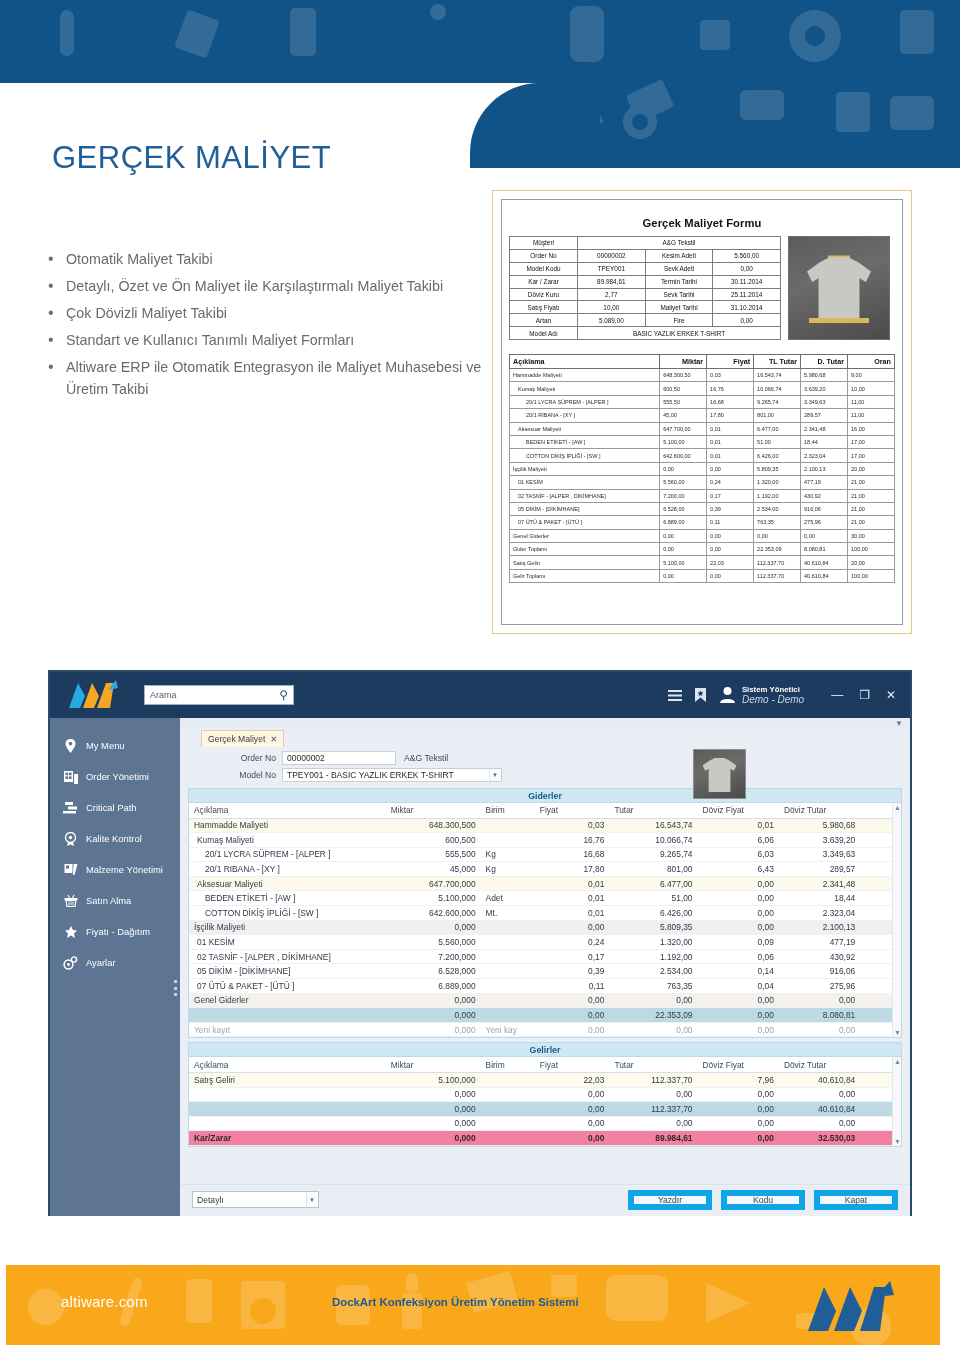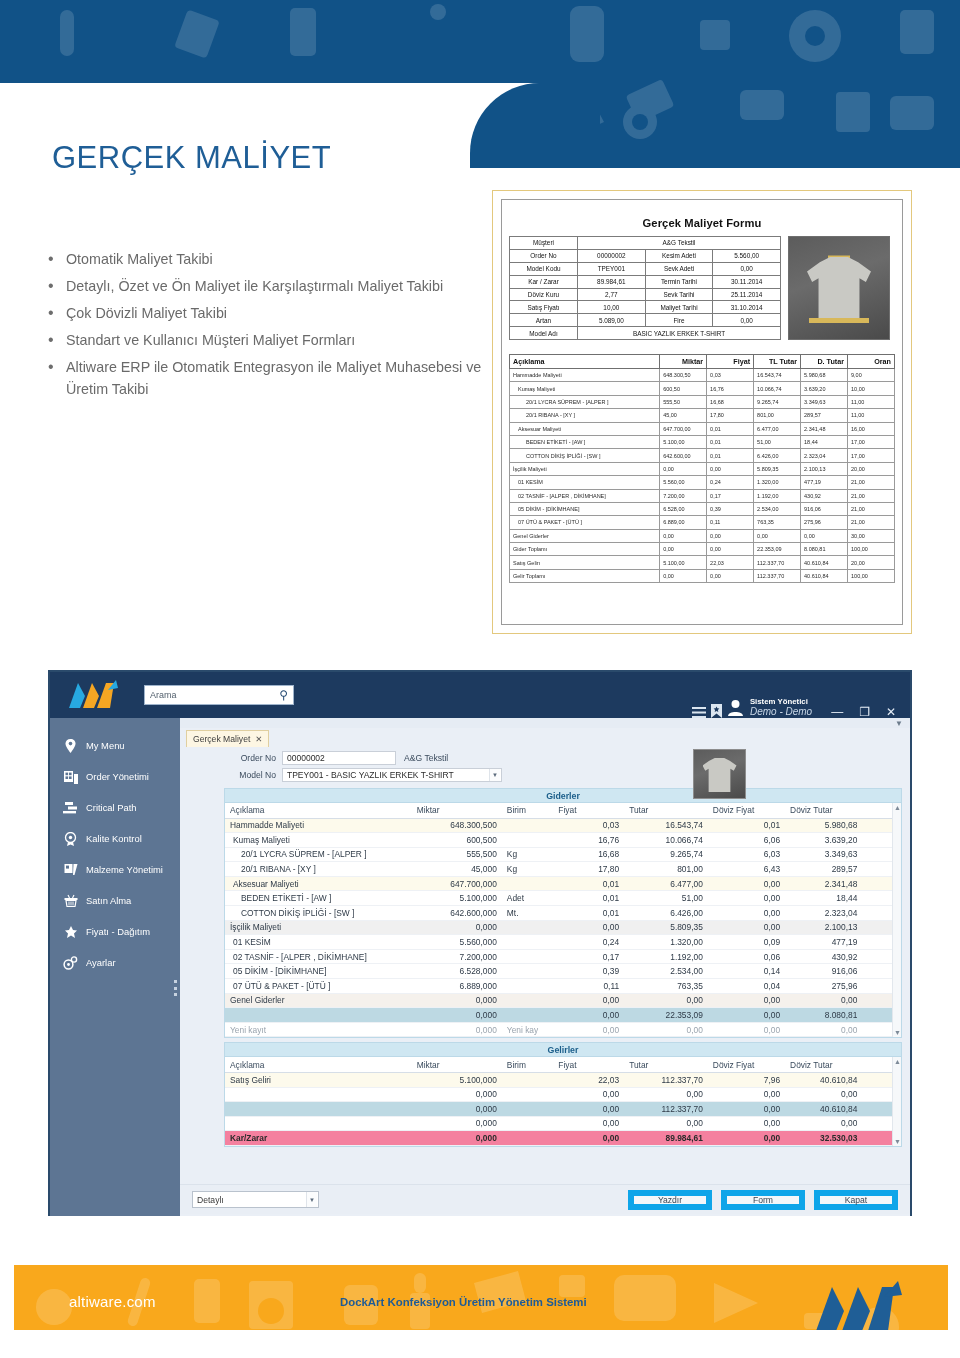--- a/index.html
+++ b/index.html
@@ -142,21 +142,21 @@
   .logo svg { display:block; }
   .searchbox {
     margin-left: 24px; width: 150px; height: 20px; background: #ffffff;
     border: 1px solid #9fb4cc; display: flex; align-items: center;
     padding: 0 5px; font-size: 9px; color: #55626f; position: relative;
   }
   .searchbox .ph { flex: 1; }
   .search-ic { color:#2b4f76; font-size: 12px; line-height: 1; }
   .tb-right {
     position: absolute; right: 14px; top: 0; height: 46px;
-    display: flex; align-items: flex-end; gap: 5px;
+    display: flex; align-items: center; gap: 13px;
   }
   .ic-btn { color: #dbe5f0; cursor: pointer; display:flex; align-items:center; }
   .userbox { display: flex; align-items: center; gap: 6px; }
   .user-avatar { width: 17px; height: 17px; position: relative; }
   .user-txt { line-height: 1.18; }
   .user-name { font-size: 7.8px; color: #ffffff; font-weight: bold; }
   .user-sub { font-size: 10px; color: #c8d6e6; font-style: italic; }
   .wbtns { display:flex; align-items:center; gap: 16px; margin-left: 14px; }
   .wbtn { color: #e6eef7; font-size: 12px; line-height: 1; cursor: pointer; }
 
@@ -175,21 +175,21 @@
   }
   .side-grip i { display:block; width:3px; height:3px; background:#c7d2e0; }
 
   .content { flex: 1; background: #eaeff6; position: relative; overflow: hidden; }
   .content-top {
     height: 10px; background: #e6ecf4; position: relative;
   }
   .content-top .caret {
     position: absolute; right: 7px; top: 1px; color: #6d7c8c; font-size: 8px;
   }
-  .tabstrip { height: 17px; padding-left: 6px; background: transparent; }
+  .tabstrip { height: 17px; padding-left: 21px; background: transparent; }
   .tab {
     display: inline-flex; align-items: center; gap: 5px; height: 17px;
     background: #fdf6e3; border: 1px solid #e0cfa0; border-bottom: none;
     padding: 0 6px; font-size: 8.6px; color: #3d3d3d; cursor: pointer;
   }
   .tab .x { font-size: 8.5px; color: #555; }
 
   .formzone { padding: 5px 10px 3px 10px; position: relative; }
   .frow { display: flex; align-items: center; height: 15.5px; margin-bottom: 2px; }
   .flabel { width: 92px; text-align: right; padding-right: 6px; font-size: 8.6px; color: #3c4c5e; }
@@ -275,21 +275,21 @@
     font-size: 8.6px; color: #3a4552; display:flex; align-items:center; justify-content:center;
     cursor: pointer;
   }
 
   
   .footer {
     position: absolute; left: 0; bottom: 0; width: 960px; height: 108px;
     background: #ffffff;
   }
   .footer-bar {
-    position: absolute; left: 14px; top: 15px; width: 934px; height: 65px;
+    position: absolute; left: 6px; top: 15px; width: 934px; height: 80px;
     background: #f9a81c; overflow: hidden;
   }
   .footer-pattern { position: absolute; inset: 0; opacity: .16; }
   .footer-site {
     position: absolute; left: 55px; top: 28px; font-size: 15px; color: #ffffff;
     letter-spacing: .2px;
   }
   .footer-center {
     position: absolute; left: 326px; top: 31px; font-size: 11.4px; color: #1e5b96;
     font-weight: bold;
@@ -341,21 +341,21 @@
       <div class="bullet-row">
         <span class="bullet-dot">•</span>
         <span class="bullet-text">Detaylı, Özet ve Ön Maliyet ile Karşılaştırmalı Maliyet Takibi</span>
       </div>
       <div class="bullet-row">
         <span class="bullet-dot">•</span>
         <span class="bullet-text">Çok Dövizli Maliyet Takibi</span>
       </div>
       <div class="bullet-row">
         <span class="bullet-dot">•</span>
-        <span class="bullet-text">Standart ve Kullanıcı Müşteri Maliyet Formları</span>
+        <span class="bullet-text">Standart ve Kullanıcı Tanımlı Maliyet Formları</span>
       </div>
       <div class="bullet-row">
         <span class="bullet-dot">•</span>
         <span class="bullet-text">Altiware ERP ile Otomatik Entegrasyon ile Maliyet Muhasebesi ve Üretim Takibi</span>
       </div>
     </div>
 
   <div class="report-card">
     <div class="report-inner">
       <div class="report-title">Gerçek Maliyet Formu</div>
@@ -725,21 +725,21 @@
             <span class="finput w2">
               <span>TPEY001 - BASIC YAZLIK ERKEK T-SHIRT</span>
               <span class="fcaret">▼</span>
             </span>
           </div>
           <div class="thumb">
             <div class="shirt"></div>
           </div>
         </div>
 
-        <div style="padding: 0 8px; margin-left: 36px;">
+        <div style="padding: 0 8px;">
           <div class="sect-title">Giderler</div>
           <div class="grid-wrap">
             <table class="grid">
               <thead>
                   <tr id="exp-head">
                     <th class="c0">Açıklama</th>
                     <th class="c1">Miktar</th>
                     <th class="c2">Birim</th>
                     <th class="c3">Fiyat</th>
                     <th class="c4">Tutar</th>
@@ -985,21 +985,21 @@
       </div>
     </div>
 
     <div class="app-footer">
       <span class="fsel">
         <span>Detaylı</span>
         <span class="fcaret">▼</span>
       </span>
       <span class="fbtns" id="fbtns">
           <span class="fbtn">Yazdır</span>
-          <span class="fbtn">Form</span>
+          <span class="fbtn">Kodu</span>
           <span class="fbtn">Kapat</span>
         </span>
     </div>
   </div>
 
   <div class="footer">
     <div class="footer-bar">
       <svg class="footer-pattern" viewBox="0 0 934 80" preserveAspectRatio="none">
         <g fill="#ffffff">
           <circle cx="40" cy="42" r="18"></circle>

